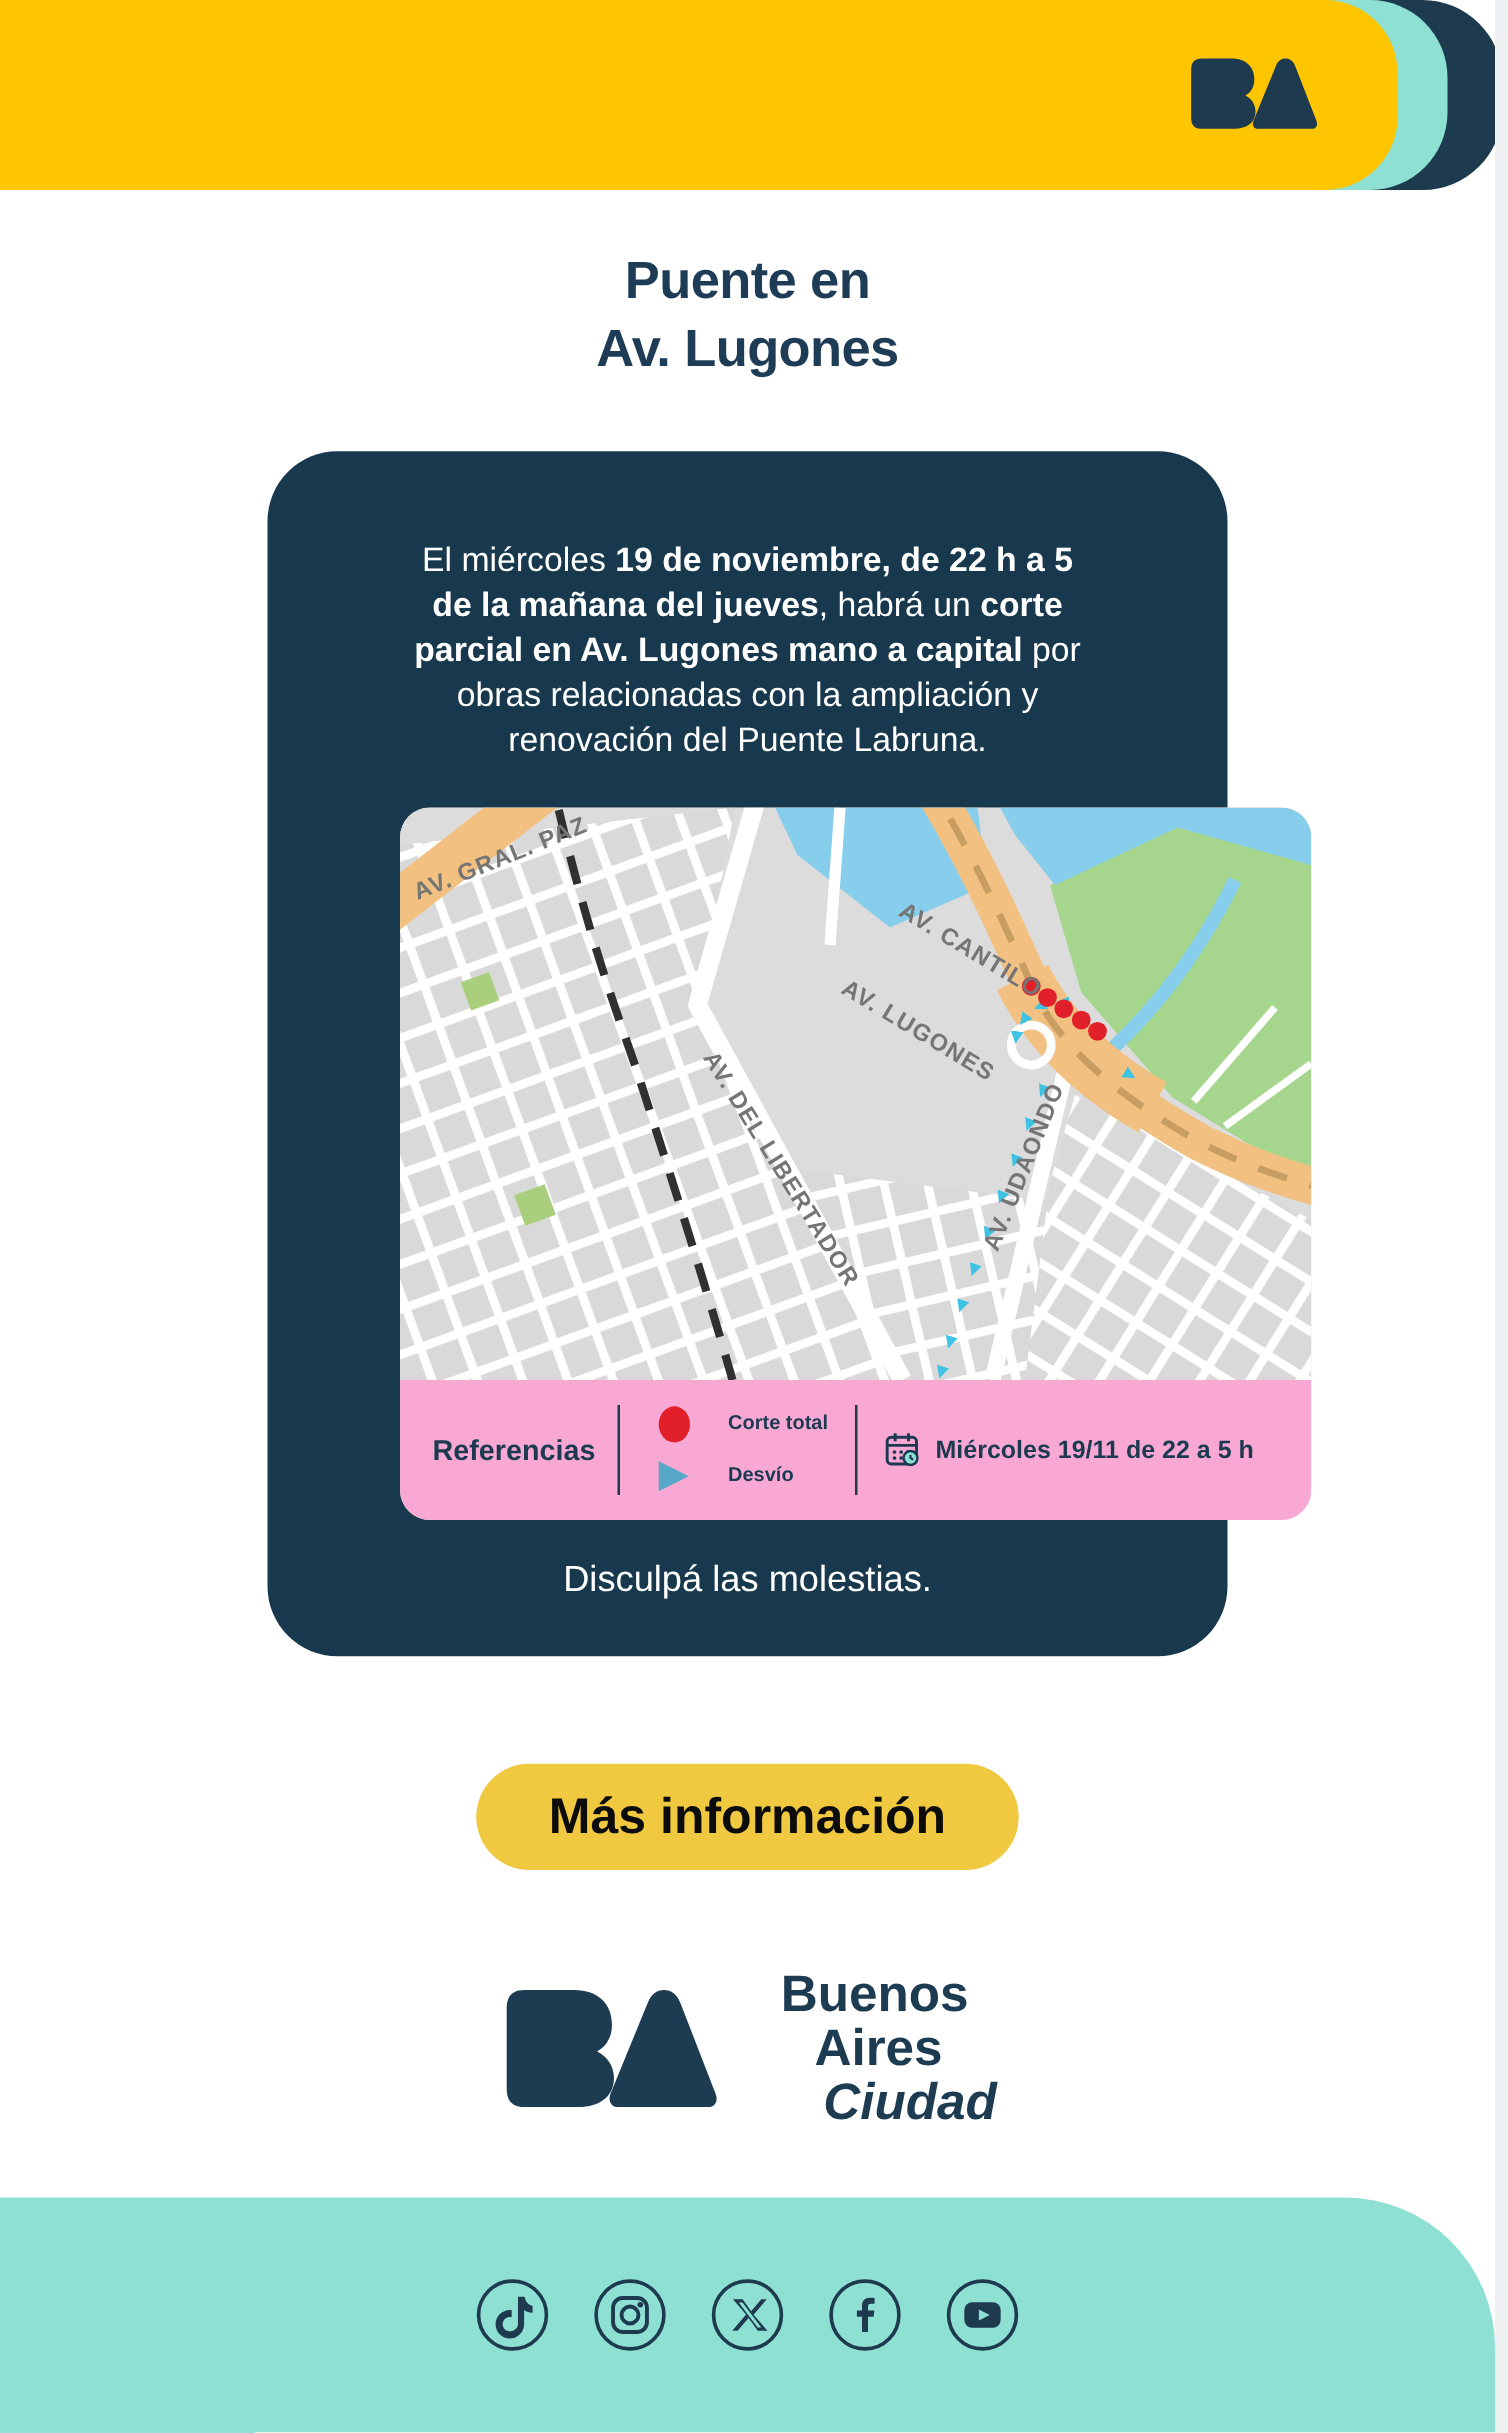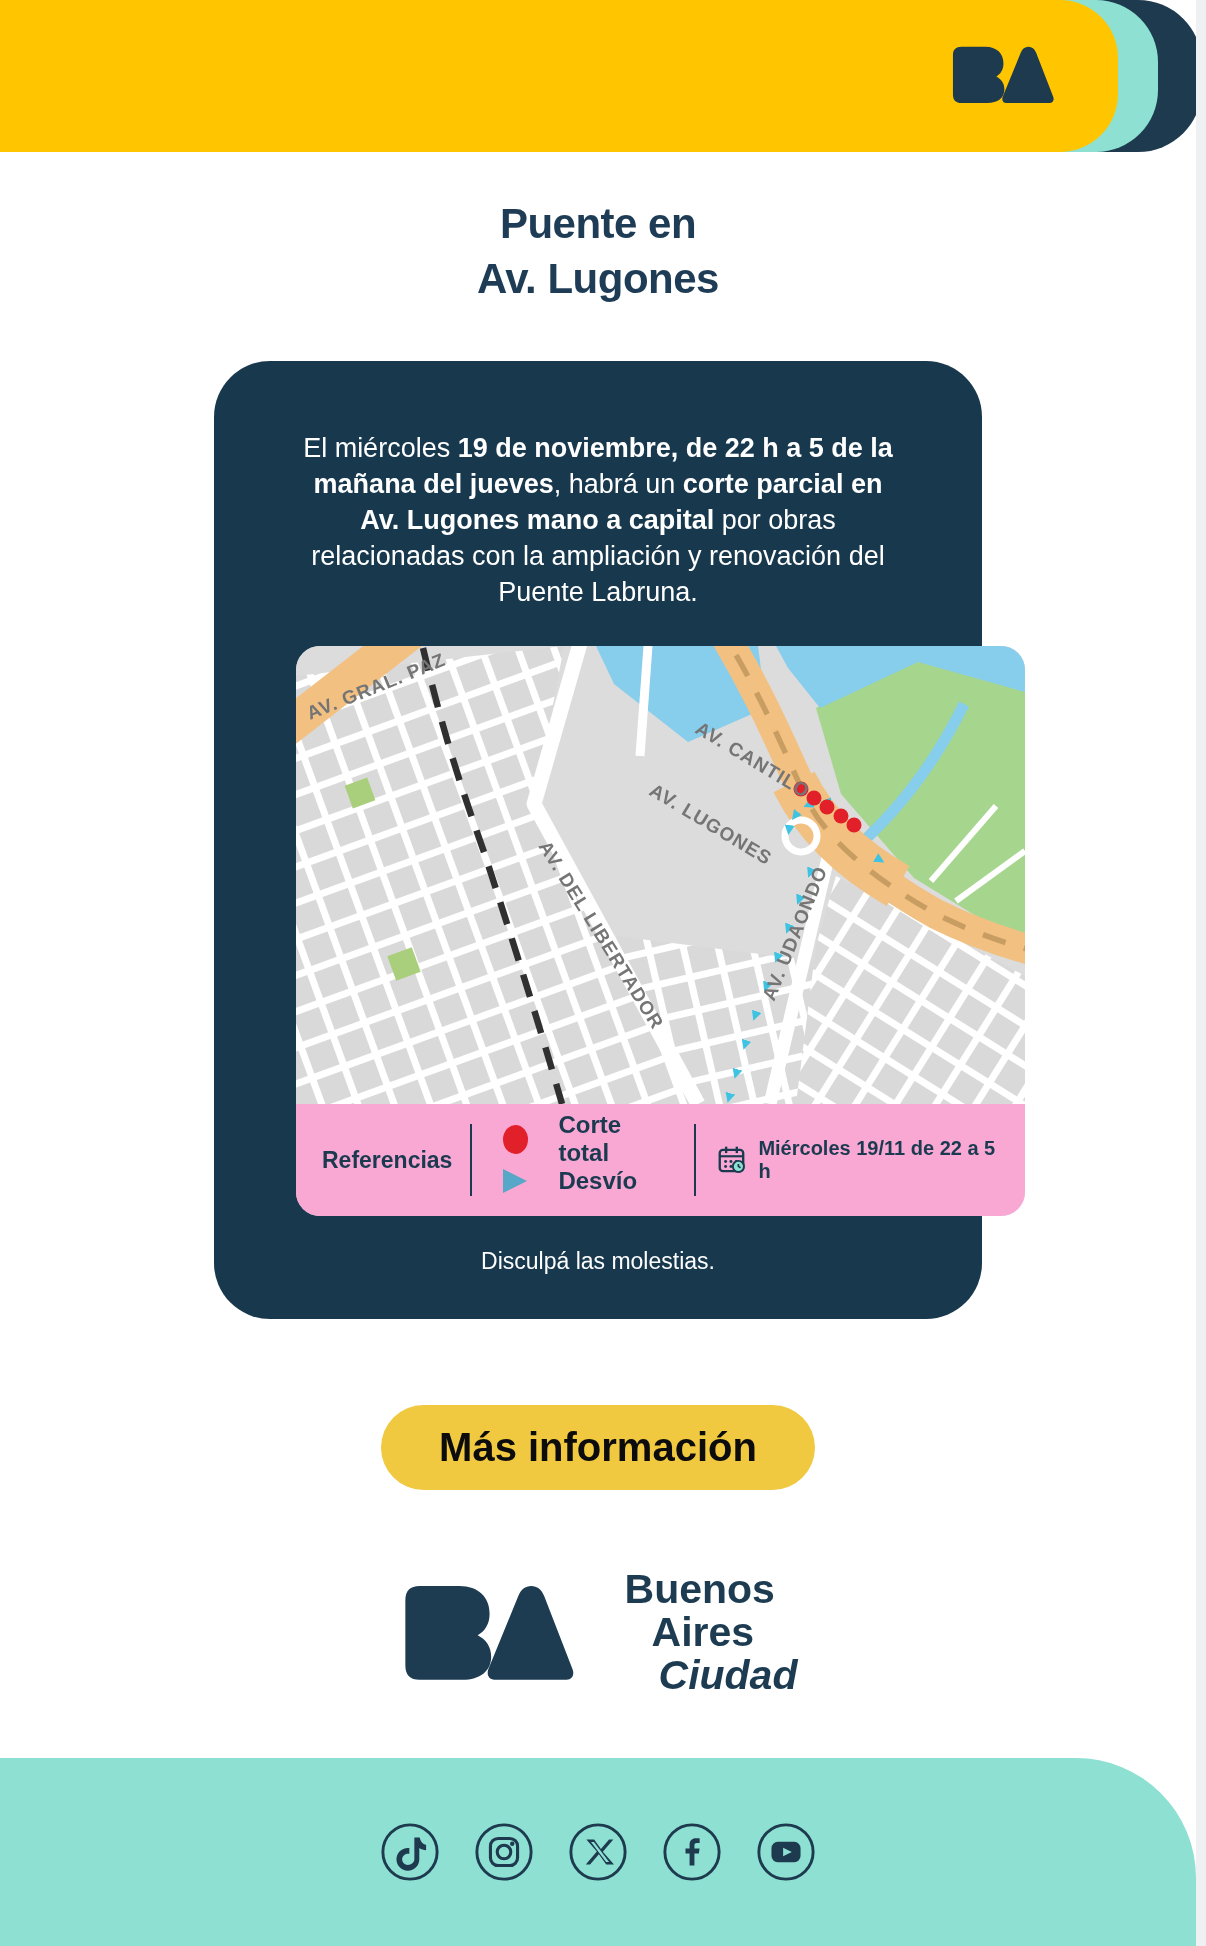--- a/index.html
+++ b/index.html
@@ -12,38 +12,38 @@
   .band-navy   { width:1202px; background:#1d3a4e; border-radius:0 64px 64px 0; }
   .band-teal   { width:1158px; background:#8de0d2; border-radius:0 62px 62px 0; }
   .band-yellow { width:1118px; background:#ffc600; border-radius:0 58px 58px 0; }
   .hero-logo { position:absolute; top:44px; right:140px; width:107px; height:61px; }
   .hero-logo svg { width:100%; height:100%; display:block; }
 
   
   .title { margin-top:44px; text-align:center; color:#1e3c55; font-size:42px; line-height:1.32; font-weight:bold; letter-spacing:-0.5px; }
 
   
-  .card { width:768px; margin:54px auto 0; background:#17384d; border-radius:56px; padding:70px 82px 44px; color:#fff; }
+  .card { width:768px; margin:54px auto 0; background:#17384d; border-radius:56px; padding:70px 106px 44px; color:#fff; }
   .card .intro { max-width:790px; margin:0 auto; text-align:center; font-size:27px; line-height:1.33; }
   .card .intro b { font-weight:bold; }
   .card .highlight { margin-top:30px; text-align:center; font-size:27px; font-weight:bold; }
-  .card .apology { margin-top:32px; text-align:center; font-size:23px; }
+  .card .apology { margin-top:32px; text-align:center; font-size:29px; }
 
   
   .map-box { width:729px; margin:36px auto 0; border-radius:24px; overflow:hidden; background:#dcdcdc; }
   .map-box svg.map { display:block; width:729px; height:458px; }
   .legend { height:112px; background:#f9a8d4; display:flex; align-items:center; padding:0 22px; color:#1b3a50; }
   .legend-title { font-size:23px; font-weight:bold; margin:0 18px 0 4px; }
   .vdiv { width:2px; height:72px; background:#1b3a50; flex:0 0 auto; }
   .legend-keys { display:flex; flex-direction:column; gap:12px; margin:0 22px 0 28px; }
   .key-row { display:flex; align-items:center; height:30px; }
   .key-icon { width:30px; display:flex; justify-content:center; margin-right:28px; flex:0 0 auto; }
   .dot { width:25px; height:29px; border-radius:50%; background:#e2202a; }
   .tri { width:0; height:0; border-left:24px solid #57a7c9; border-top:12px solid transparent; border-bottom:12px solid transparent; }
-  .key-label { font-size:24px; font-weight:bold; }
+  .key-label { font-size:16px; font-weight:bold; }
   .sched { display:flex; align-items:center; margin-left:20px;justify-content:space-between; }
   .sched svg { width:32px; height:32px; margin-right:10px; flex:0 0 auto; }
   .sched-label { font-size:20px; font-weight:bold; }
 
   
   .cta-wrap { text-align:center; margin-top:86px; }
   .cta { display:inline-block; background:#f0c940; color:#0c0c0c; border:none; cursor:pointer;
          font-family:inherit; font-size:40px; font-weight:bold; padding:20px 58px; border-radius:48px; }
 
   

